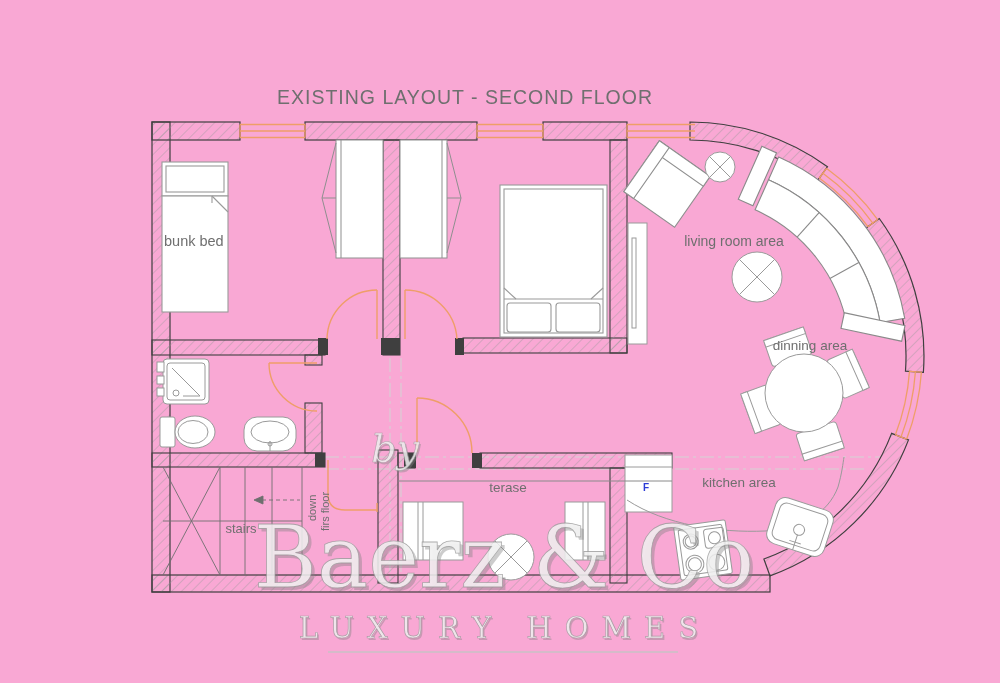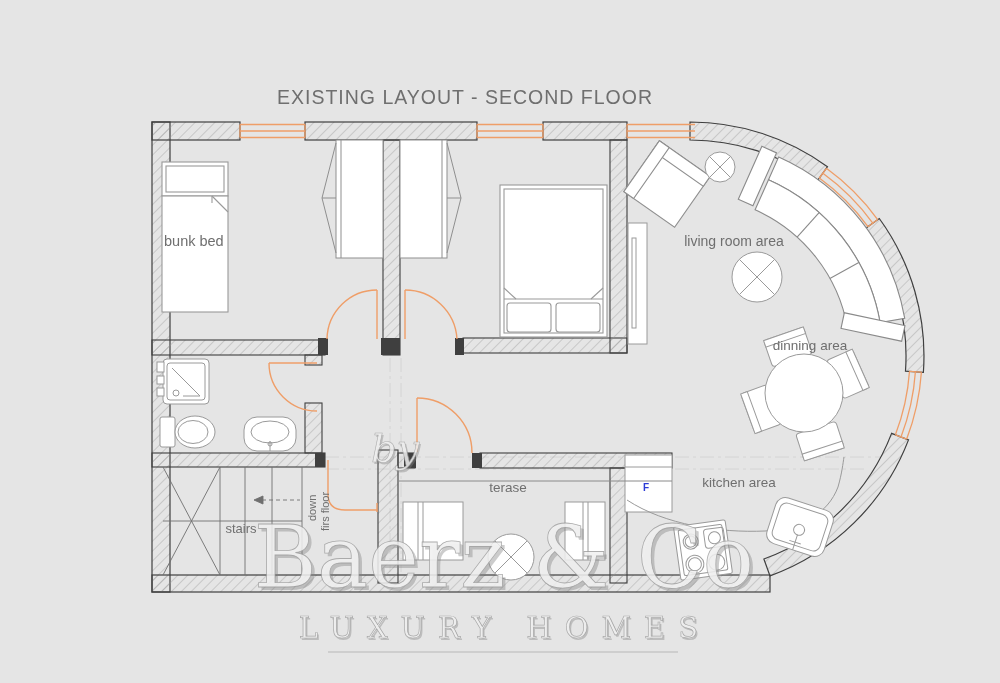--- a/index.html
+++ b/index.html
@@ -1,16 +1,16 @@
 <!DOCTYPE html>
 <html><head>
 <meta charset="utf-8">
 <style>
   html,body{margin:0;padding:0;background:#ffffff;}
-  .stage{position:relative;width:1000px;height:683px;background:#e5e5e5;overflow:hidden;
+  .stage{position:relative;width:1000px;height:683px;background:#f9a8d4;overflow:hidden;
          font-family:"Liberation Sans",sans-serif;}
   svg text{user-select:none;}
   .plan-label{fill:#6f6f6f;font-family:"Liberation Sans",sans-serif;}
   .wm{font-family:"DejaVu Serif",serif;}
 </style>
 </head>
 <body>
 
 <div class="stage">
 <svg width="1000" height="683" viewBox="0 0 1000 683">

